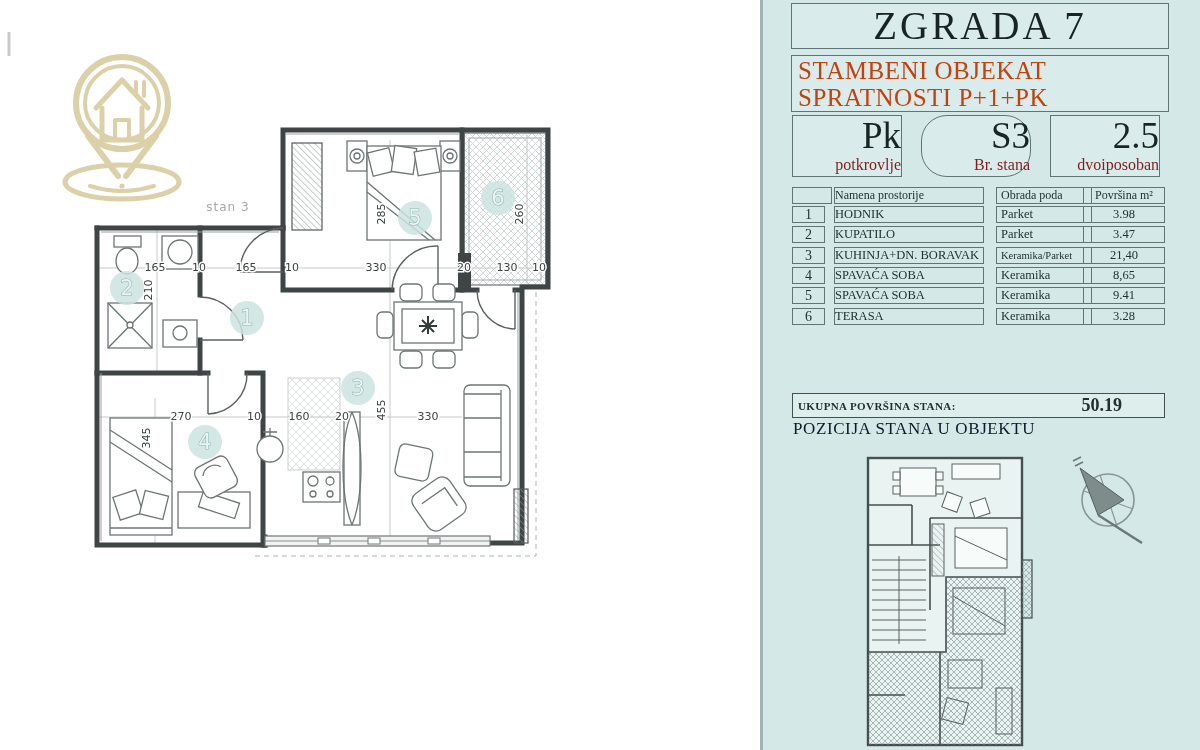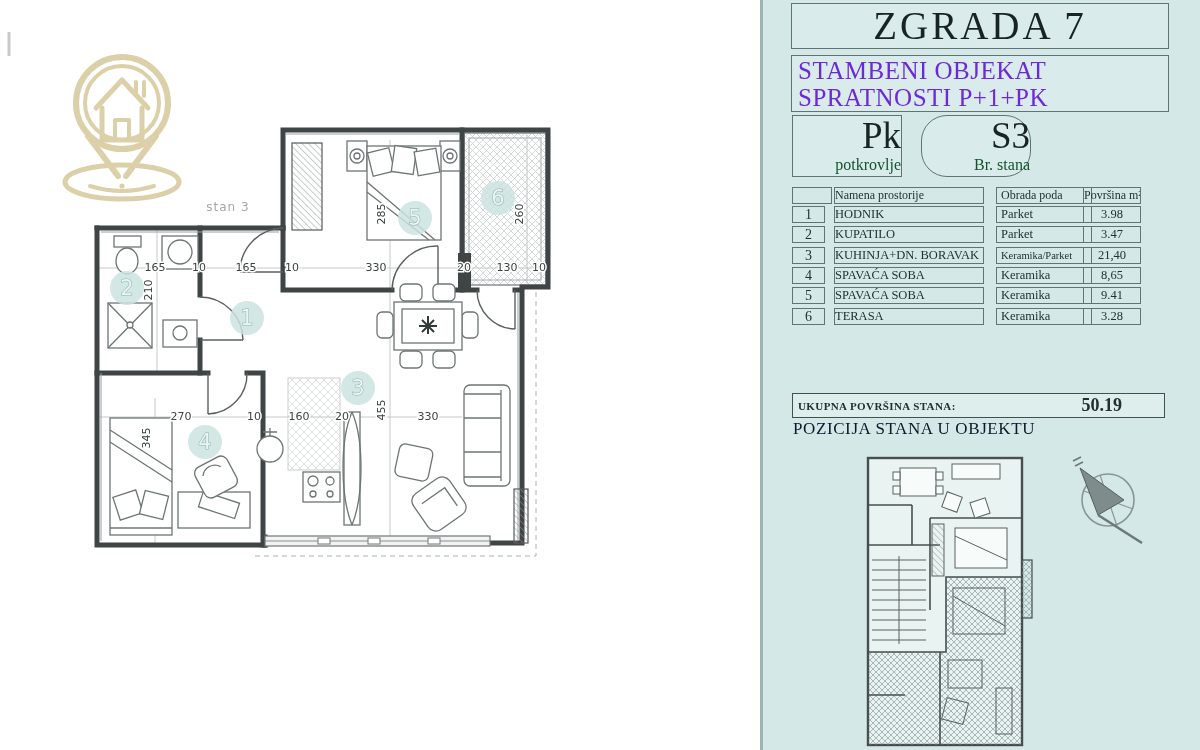--- a/index.html
+++ b/index.html
@@ -17,33 +17,33 @@
     border-right:4px solid #d946ef;
     box-sizing:border-box;
   }
   .pbox{
     position:absolute;border:1px solid #5f7473;box-sizing:border-box;
     background:rgba(236,247,246,0.25);
   }
   .title-box{left:28px;top:3px;width:378px;height:46px;text-align:center;}
   .title-box .t{font-size:39px;line-height:44px;letter-spacing:3px;color:#182424;}
   .subtitle-box{left:28px;top:55px;width:378px;height:57px;padding:1px 0 0 6px;}
-  .subtitle-box .s{font-size:25px;line-height:27px;letter-spacing:.5px;color:#6d28d9;}
+  .subtitle-box .s{font-size:25px;line-height:27px;letter-spacing:.5px;color:#c2410c;}
   .stat-box{top:115px;height:62px;text-align:right;}
   .stat-box .v{font-size:37px;line-height:40px;color:#182424;}
-  .stat-box .l{font-size:16px;line-height:17px;color:#14532d;}
+  .stat-box .l{font-size:16px;line-height:17px;color:#7f1d1d;}
   .legend{position:absolute;left:0;top:0;}
   .cell{
     position:absolute;border:1px solid #5f7473;box-sizing:border-box;
     height:17px;font-size:12.5px;line-height:15px;white-space:nowrap;overflow:hidden;
   }
   .c-num{left:29px;width:33px;text-align:center;font-size:14px;}
   .c-name{left:71px;width:150px;padding-left:0;}
   .c-floor{left:233px;width:96px;padding-left:4px;}
-  .c-area{left:320px;width:58px;text-align:center;}
+  .c-area{left:320px;width:82px;text-align:center;}
   .hdr{font-size:12px;}
   .total-box{
     position:absolute;left:29px;top:393px;width:373px;height:25px;
     border:1px solid #42514f;box-sizing:border-box;background:rgba(240,250,249,.35);
     display:flex;align-items:center;
   }
   .total-box .tl{font-weight:bold;font-size:11px;letter-spacing:.4px;padding-left:5px;}
   .total-box .tv{font-weight:bold;font-size:18px;margin-left:auto;margin-right:42px;}
   .pozicija{position:absolute;left:30px;top:419px;font-size:17px;letter-spacing:.6px;color:#0f172a;}
   
@@ -62,20 +62,24 @@
     <div class="s">SPRATNOSTI P+1+PK</div>
   </div>
 
   <div class="pbox stat-box" style="left:29px;width:110px;">
     <div class="v">Pk</div>
     <div class="l">potkrovlje</div>
   </div>
   <div class="pbox stat-box" style="left:158px;width:110px;border-radius:26px;">
     <div class="v">S3</div>
     <div class="l">Br. stana</div>
+  </div>
+  <div class="pbox stat-box" style="left:287px;width:110px;">
+    <div class="v">2.5</div>
+    <div class="l">dvoiposoban</div>
   </div>
 
   <div class="legend">
     <div class="cell c-num hdr" style="top:187px;padding-left:38px;">R.br.</div>
     <div class="cell c-name hdr" style="top:187px;">Namena prostorije</div>
     <div class="cell c-floor hdr" style="top:187px;">Obrada poda</div>
     <div class="cell c-area hdr" style="top:187px;">Površina  m²</div>
     <div>
         <div class="cell c-num" style="top: 206px;">1</div>
         <div class="cell c-name" style="top: 206px;">HODNIK</div>

